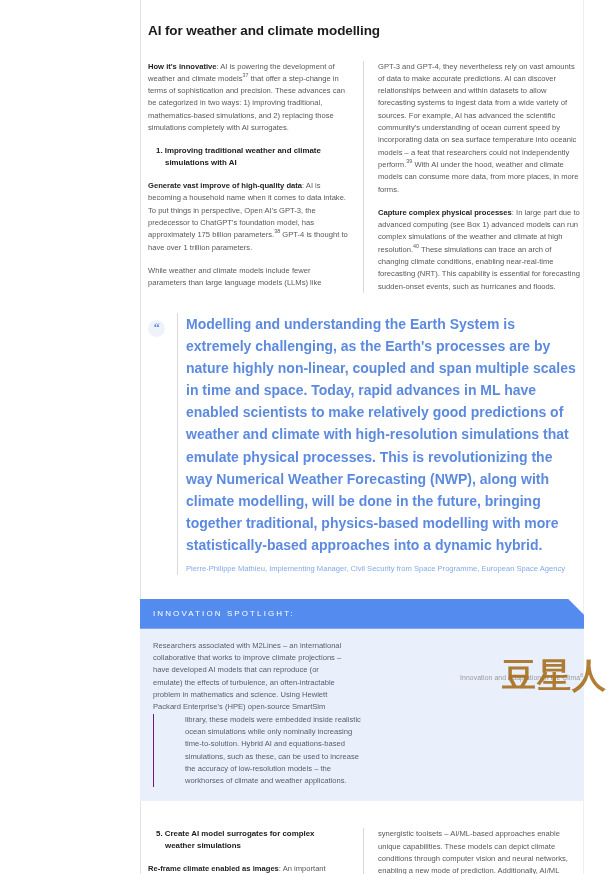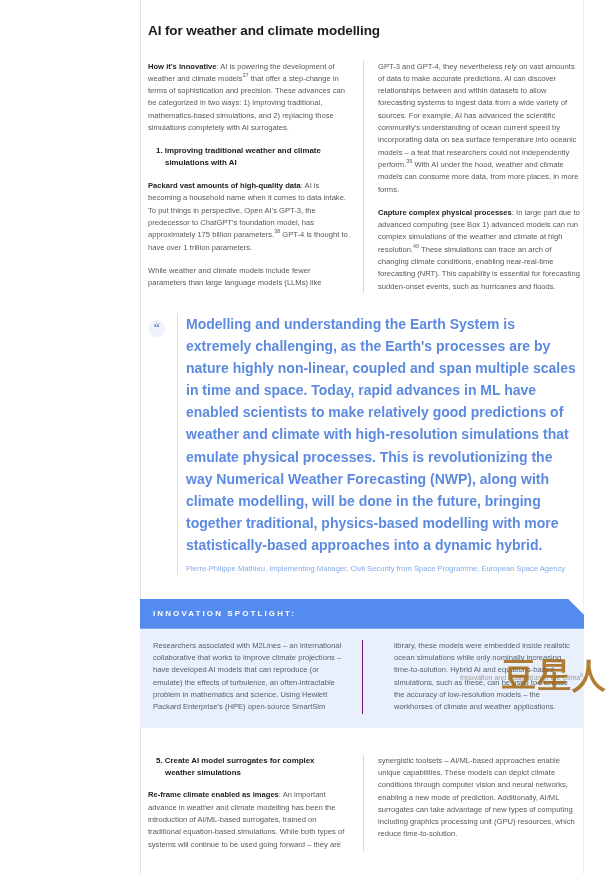--- a/index.html
+++ b/index.html
@@ -142,27 +142,27 @@
     background: #548bee;
     color: #ffffff;
     font-size: 8px;
     letter-spacing: 2.1px;
     display: flex;
     align-items: center;
     padding-left: 13px;
     box-sizing: border-box;
     -webkit-clip-path: polygon(0 0, calc(100% - 16px) 0, 100% 16px, 100% 100%, 0 100%);
     clip-path: polygon(0 0, calc(100% - 16px) 0, 100% 16px, 100% 100%, 0 100%);
-    font-weight: bold;
   }
   .spotlight-body {
     background: #e9f0fb;
     display: flex;
     padding: 11px 13px 14px 13px;
     box-sizing: border-box;
+    flex-direction: column;
   }
   .spotlight-col {
     width: 50%;
     font-size: 7.6px;
     line-height: 1.62;
     color: #55606e;
   }
   .spotlight-col.left { padding-right: 13px; box-sizing: border-box; }
   .spotlight-col.right { padding-left: 31px; box-sizing: border-box; border-left: 1px solid #701a75; }
   .spotlight-col p { margin: 0; }
@@ -212,21 +212,21 @@
     <div class="cols">
 
       <div class="col left">
         <p><b>How it's innovative</b><span>: AI is powering the development of weather and climate models</span><sup>37</sup><span> that offer a step-change in terms of sophistication and precision. These advances can be categorized in two ways: 1) improving traditional, mathematics-based simulations, and 2) replacing those simulations completely with AI surrogates.</span></p>
 
         <div class="subhead">
           <span>1. Improving traditional weather and climate</span>
           <span class="cont">simulations with AI</span>
         </div>
 
-        <p><b>Packard vast amounts of high-quality data</b><span>: AI is becoming a household name when it comes to data intake. To put things in perspective, Open AI's GPT-3, the predecessor to ChatGPT's foundation model, has approximately 175 billion parameters.</span><sup>38</sup><span> GPT-4 is thought to have over 1 trillion parameters.</span></p>
+        <p><b>Generate vast improve of high-quality data</b><span>: AI is becoming a household name when it comes to data intake. To put things in perspective, Open AI's GPT-3, the predecessor to ChatGPT's foundation model, has approximately 175 billion parameters.</span><sup>38</sup><span> GPT-4 is thought to have over 1 trillion parameters.</span></p>
 
         <p>While weather and climate models include fewer parameters than large language models (LLMs) like</p>
       </div>
 
       <div class="col right">
         <p><span>GPT-3 and GPT-4, they nevertheless rely on vast amounts of data to make accurate predictions. AI can discover relationships between and within datasets to allow forecasting systems to ingest data from a wide variety of sources. For example, AI has advanced the scientific community's understanding of ocean current speed by incorporating data on sea surface temperature into oceanic models – a feat that researchers could not independently perform.</span><sup>39</sup><span> With AI under the hood, weather and climate models can consume more data, from more places, in more forms.</span></p>
 
         <p><b>Capture complex physical processes</b><span>: In large part due to advanced computing (see Box 1) advanced models can run complex simulations of the weather and climate at high resolution.</span><sup>40</sup><span> These simulations can trace an arch of changing climate conditions, enabling near-real-time forecasting (NRT). This capability is essential for forecasting sudden-onset events, such as hurricanes and floods.</span></p>
       </div>
     </div>

